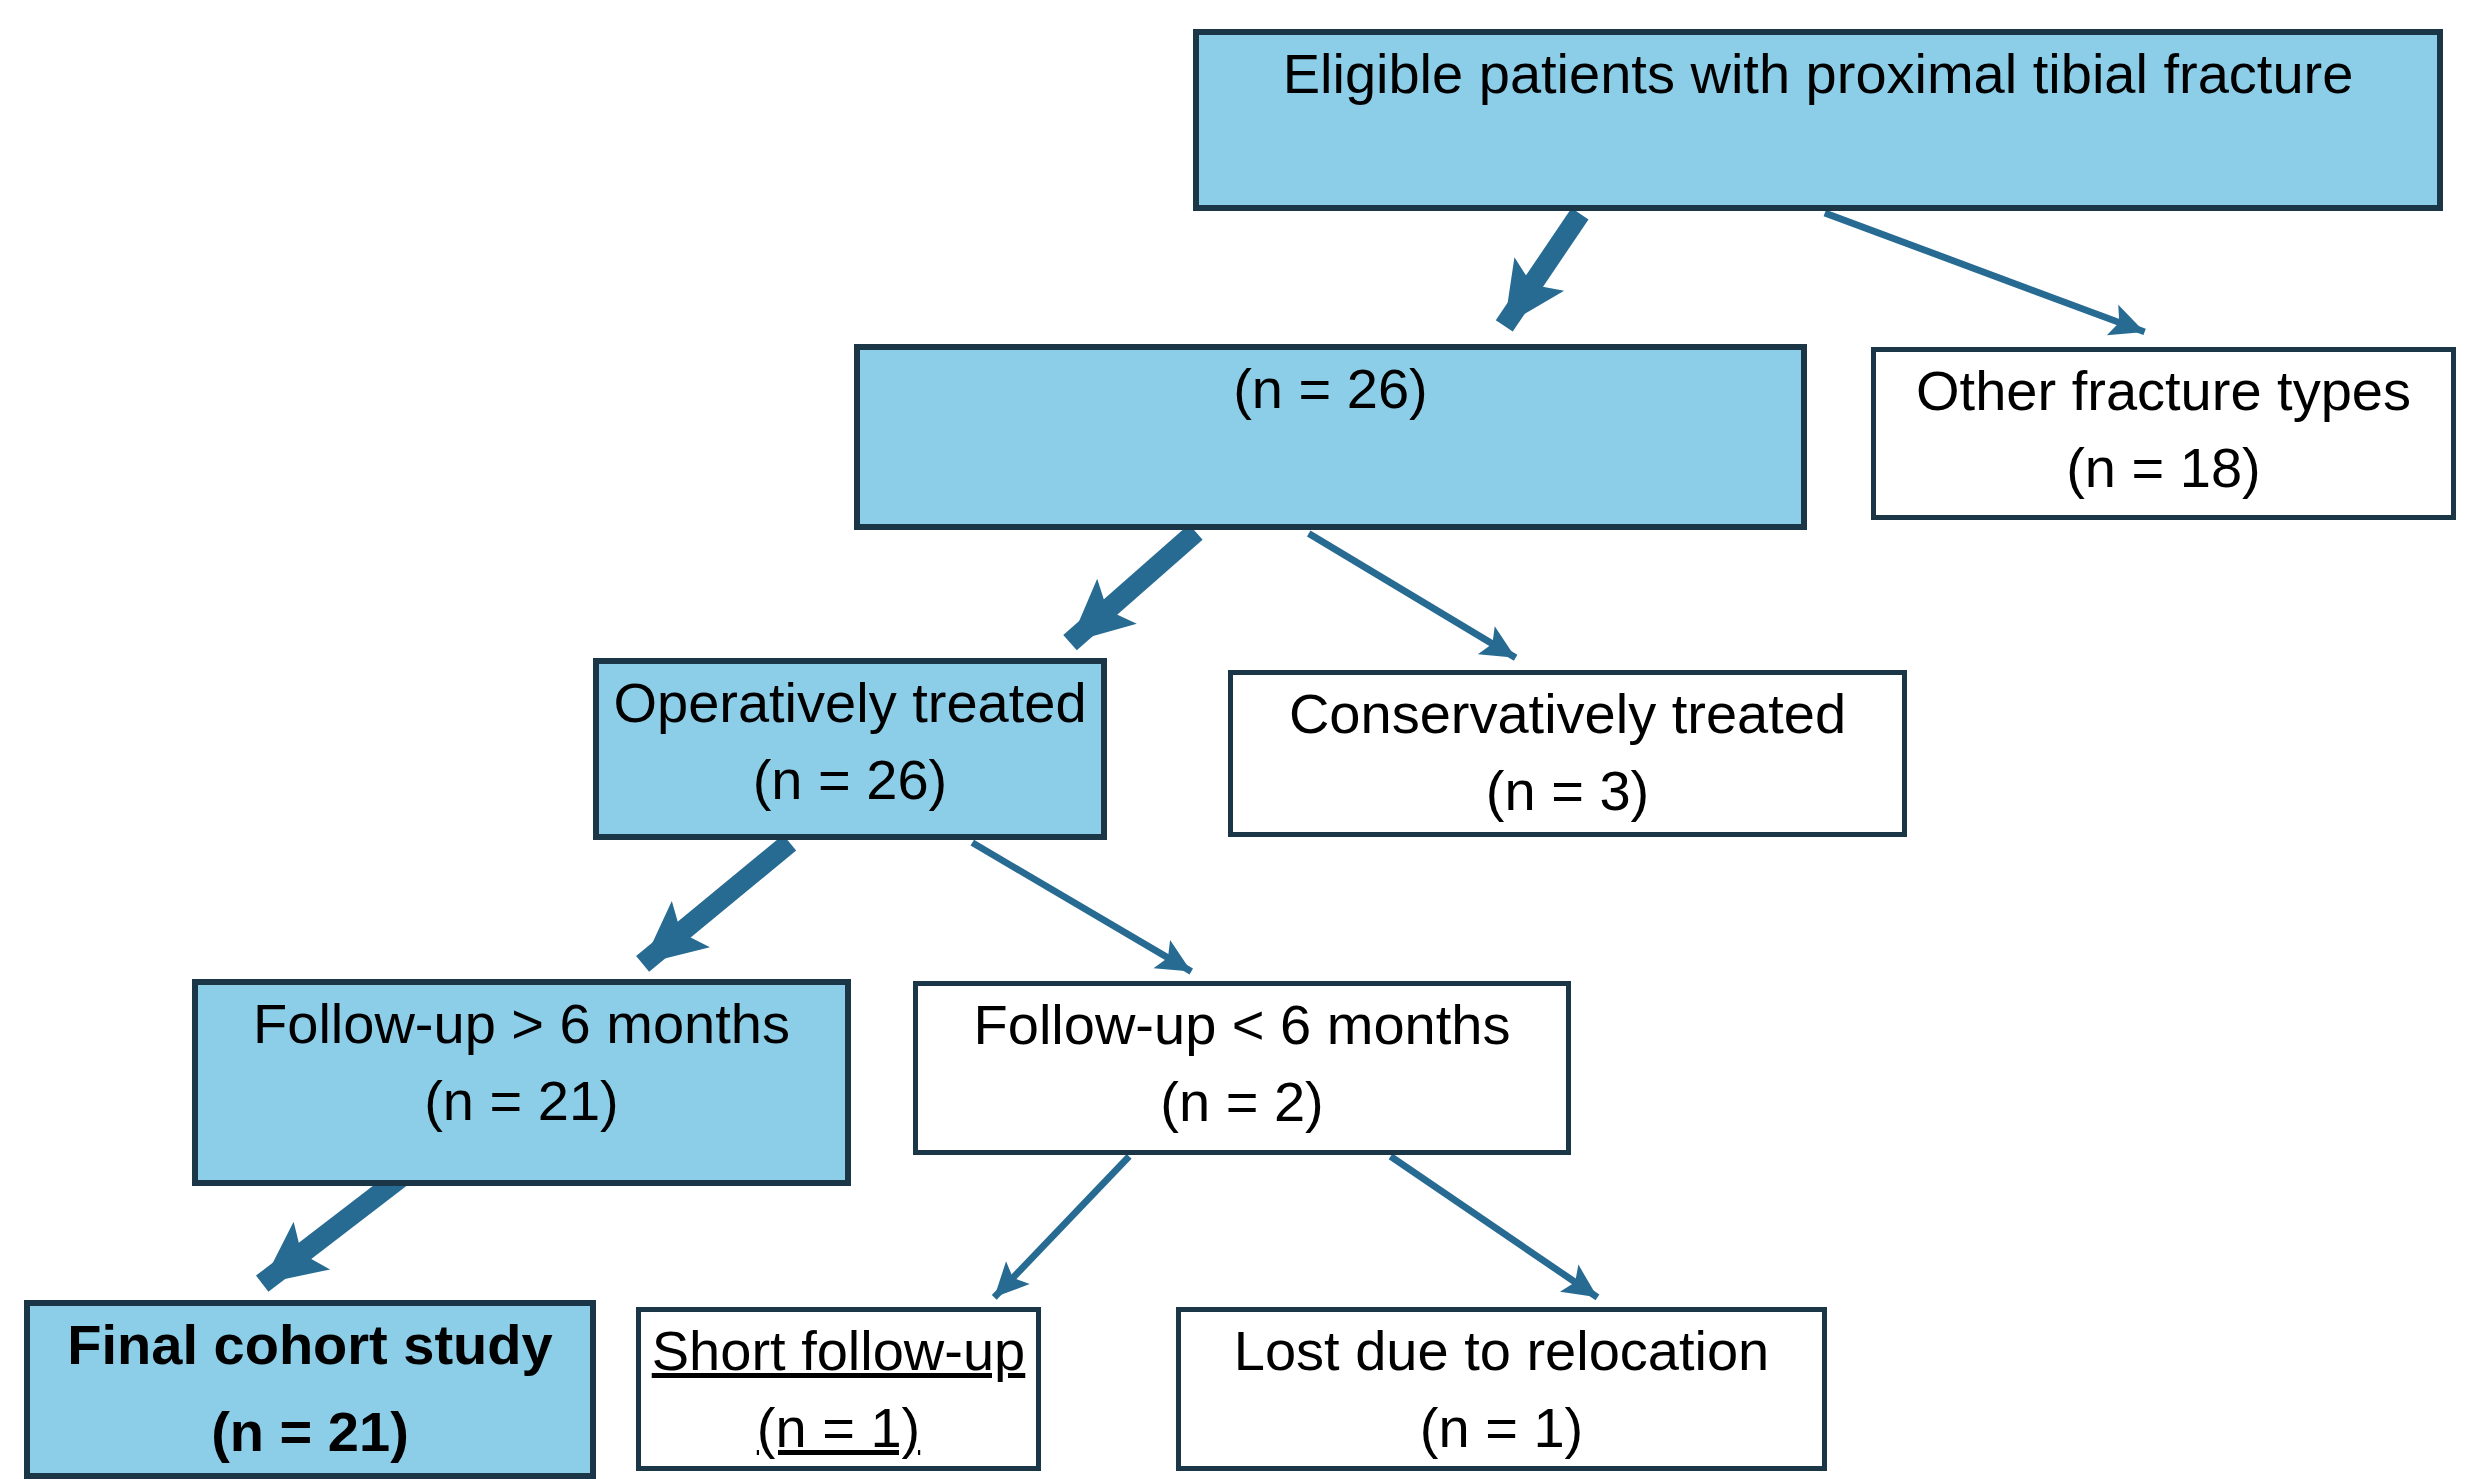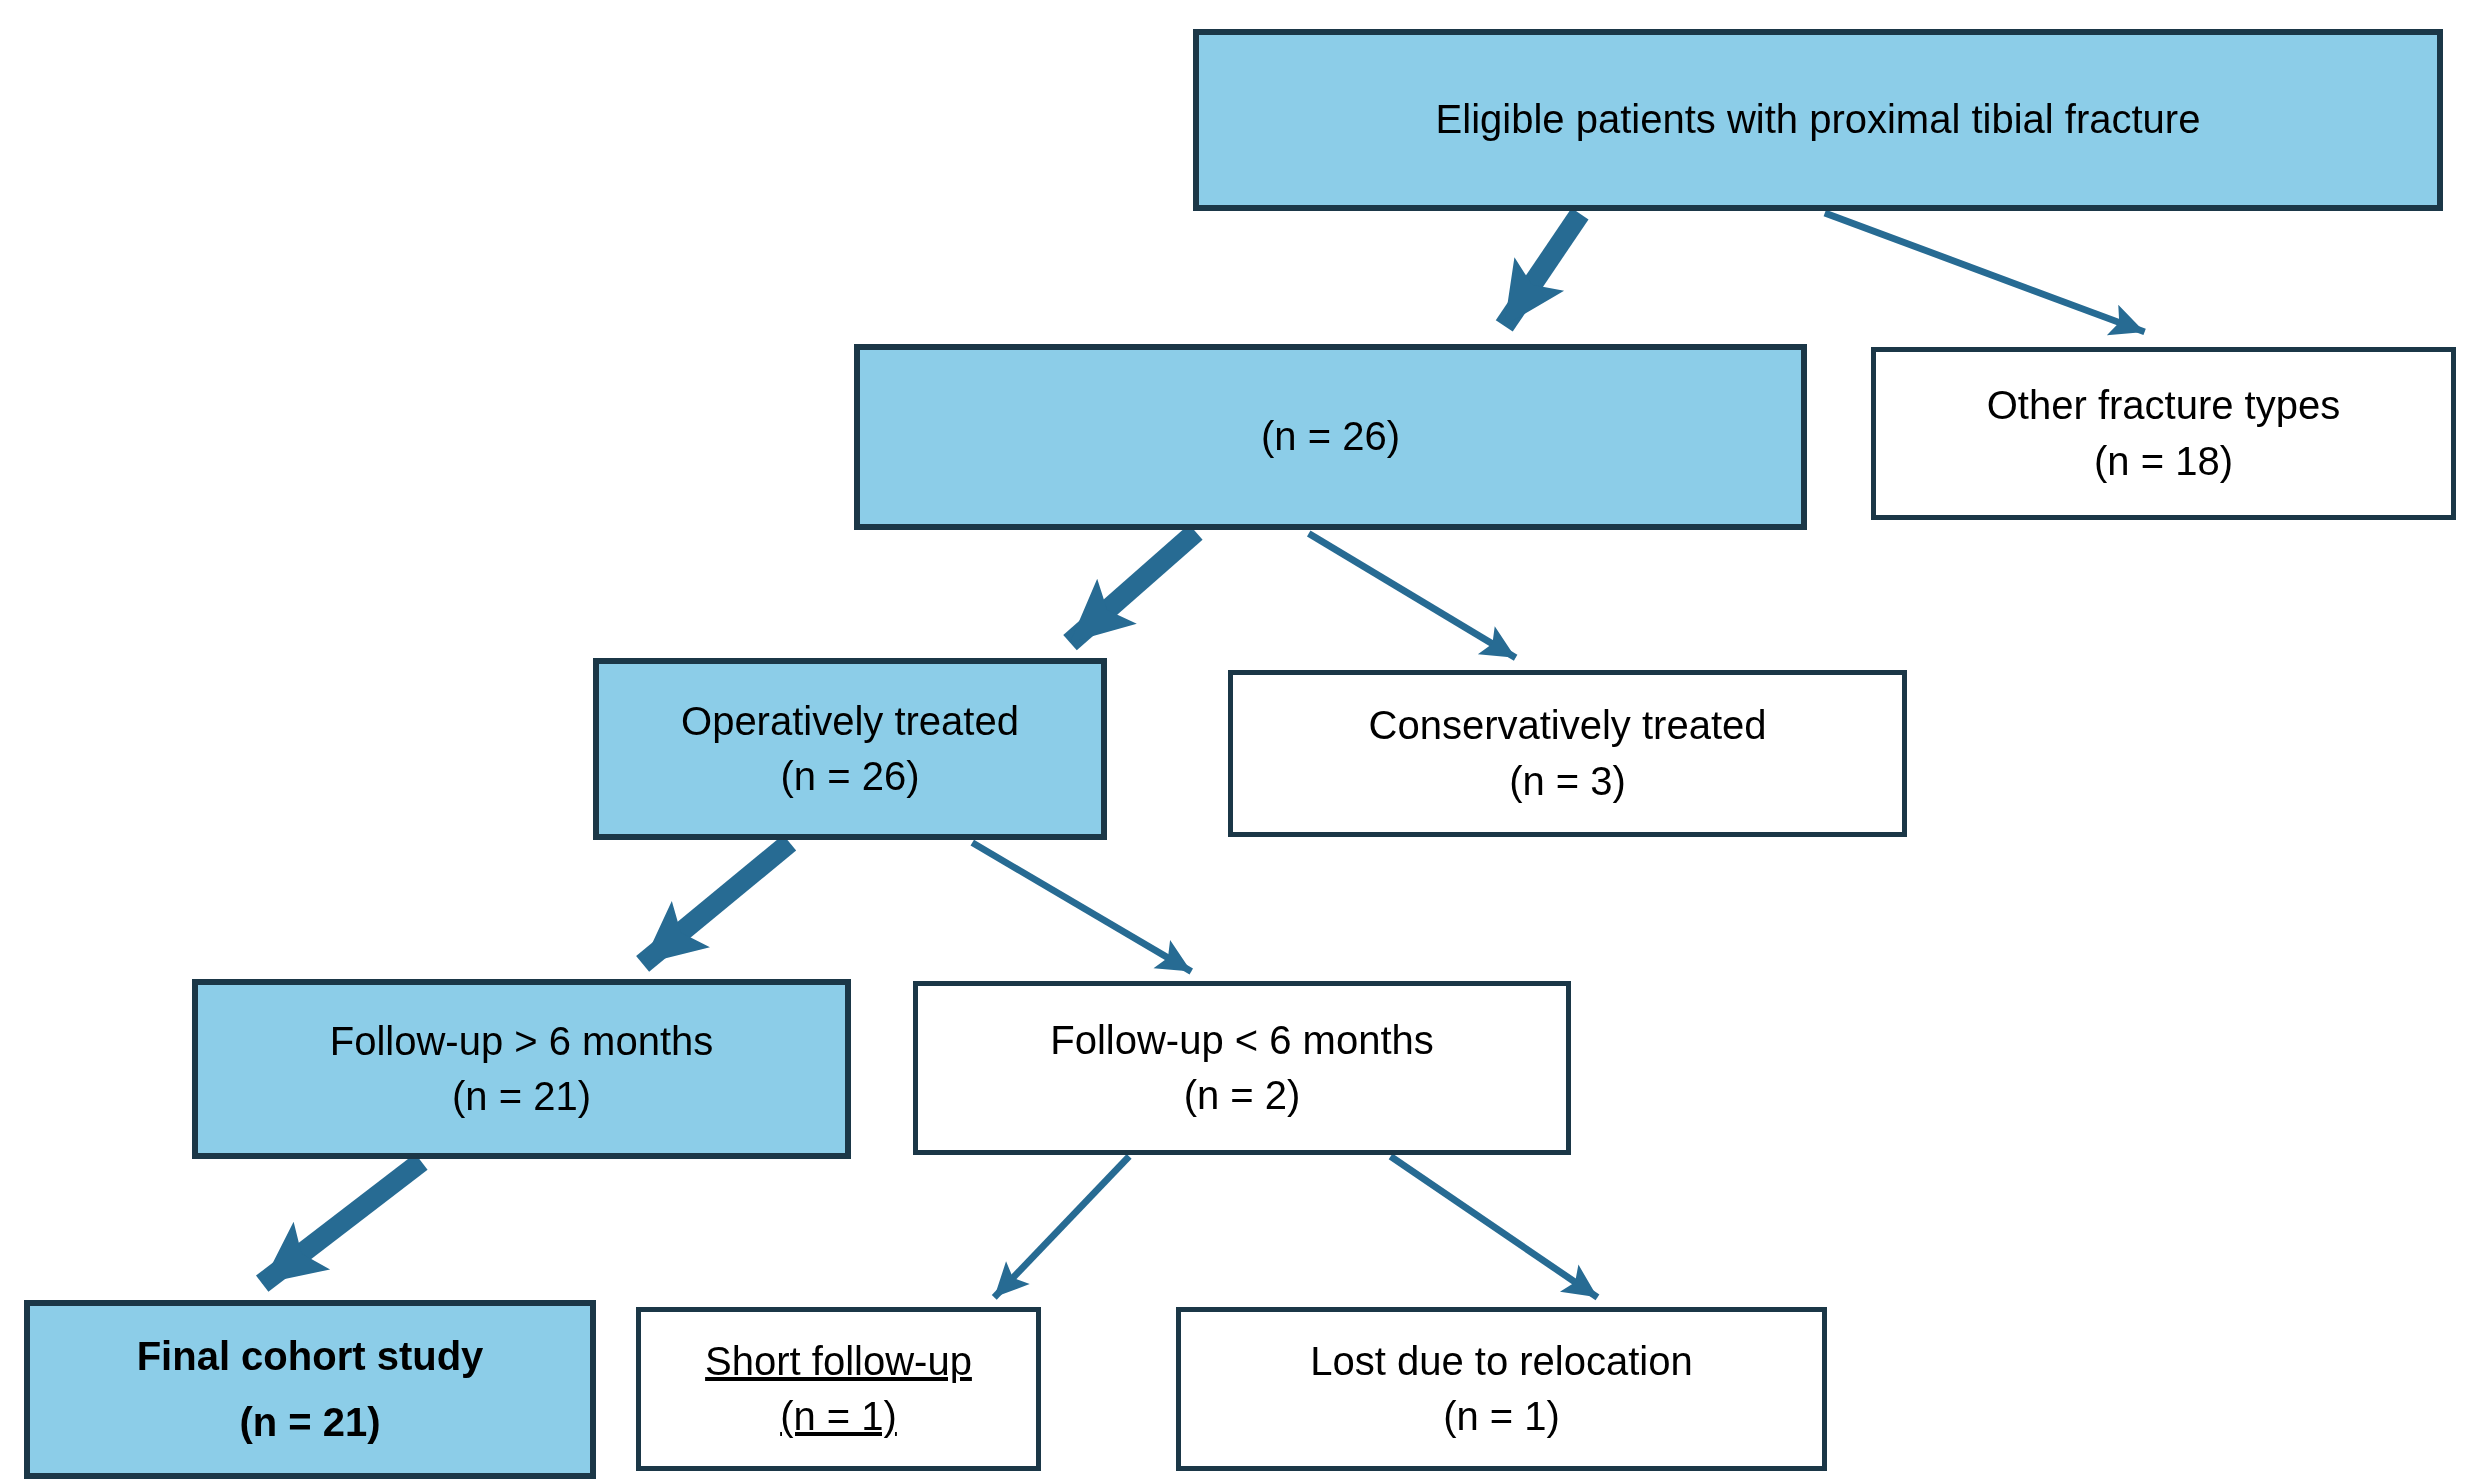--- a/index.html
+++ b/index.html
@@ -20,23 +20,22 @@
   }
   .arrow-layer{position:absolute;left:0;top:0;width:2475px;height:1480px;}
   .node{
     position:absolute;
     box-sizing:border-box;
     border:5.3px solid var(--node-border);
     background:#fff;
     display:flex;
     flex-direction:column;
     align-items:center;
-    justify-content:center;
     text-align:center;
-    font-size:40px;
+    font-size:56px;
     line-height:1.38;
     white-space:nowrap;
   }
   .node.highlight{background:var(--node-fill);border-width:6px;}
   .node.bold{font-weight:bold;gap:10px;}
   .node .line{display:block;}
 </style>
 </head>
 <body>
 
@@ -83,21 +82,21 @@
   <div class="node highlight" style="left:593px;top:658px;width:514px;height:182px;">
     <span class="line">Operatively treated</span>
     <span class="line">(n = 26)</span>
   </div>
 
   <div class="node" style="left:1228px;top:670px;width:679px;height:167px;">
     <span class="line">Conservatively treated</span>
     <span class="line">(n = 3)</span>
   </div>
 
-  <div class="node highlight" style="left:192px;top:979px;width:659px;height:180px;">
+  <div class="node highlight" style="left:192px;top:979px;width:659px;height:207px;">
     <span class="line">Follow-up &gt; 6 months</span>
     <span class="line">(n = 21)</span>
   </div>
 
   <div class="node" style="left:913px;top:981px;width:658px;height:174px;">
     <span class="line">Follow-up &lt; 6 months</span>
     <span class="line">(n = 2)</span>
   </div>
 
   <div class="node highlight bold" style="left:24px;top:1300px;width:572px;height:179px;">

